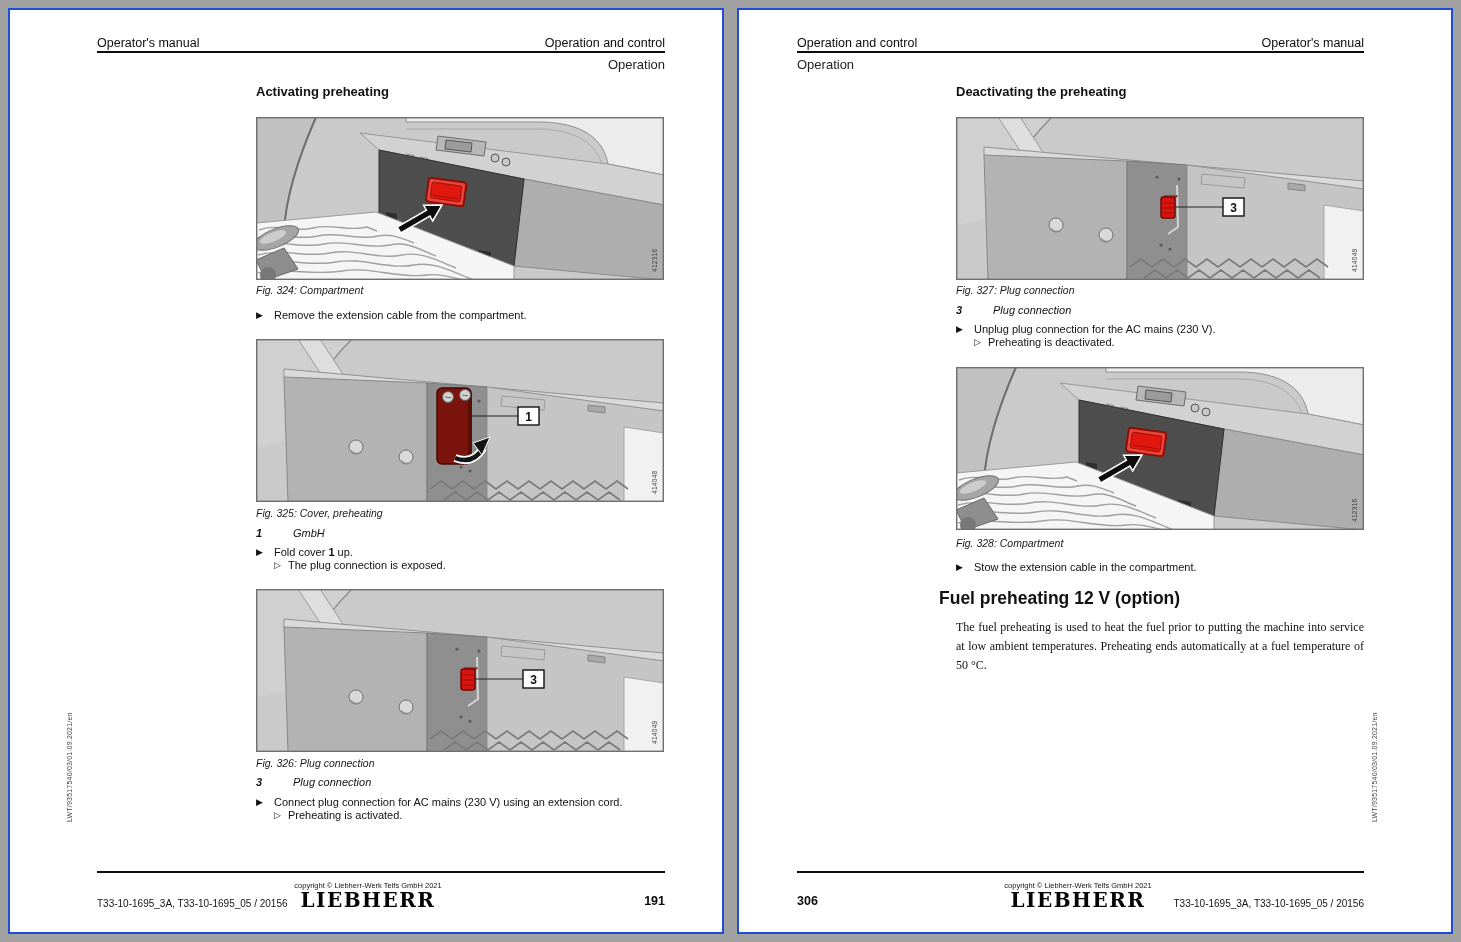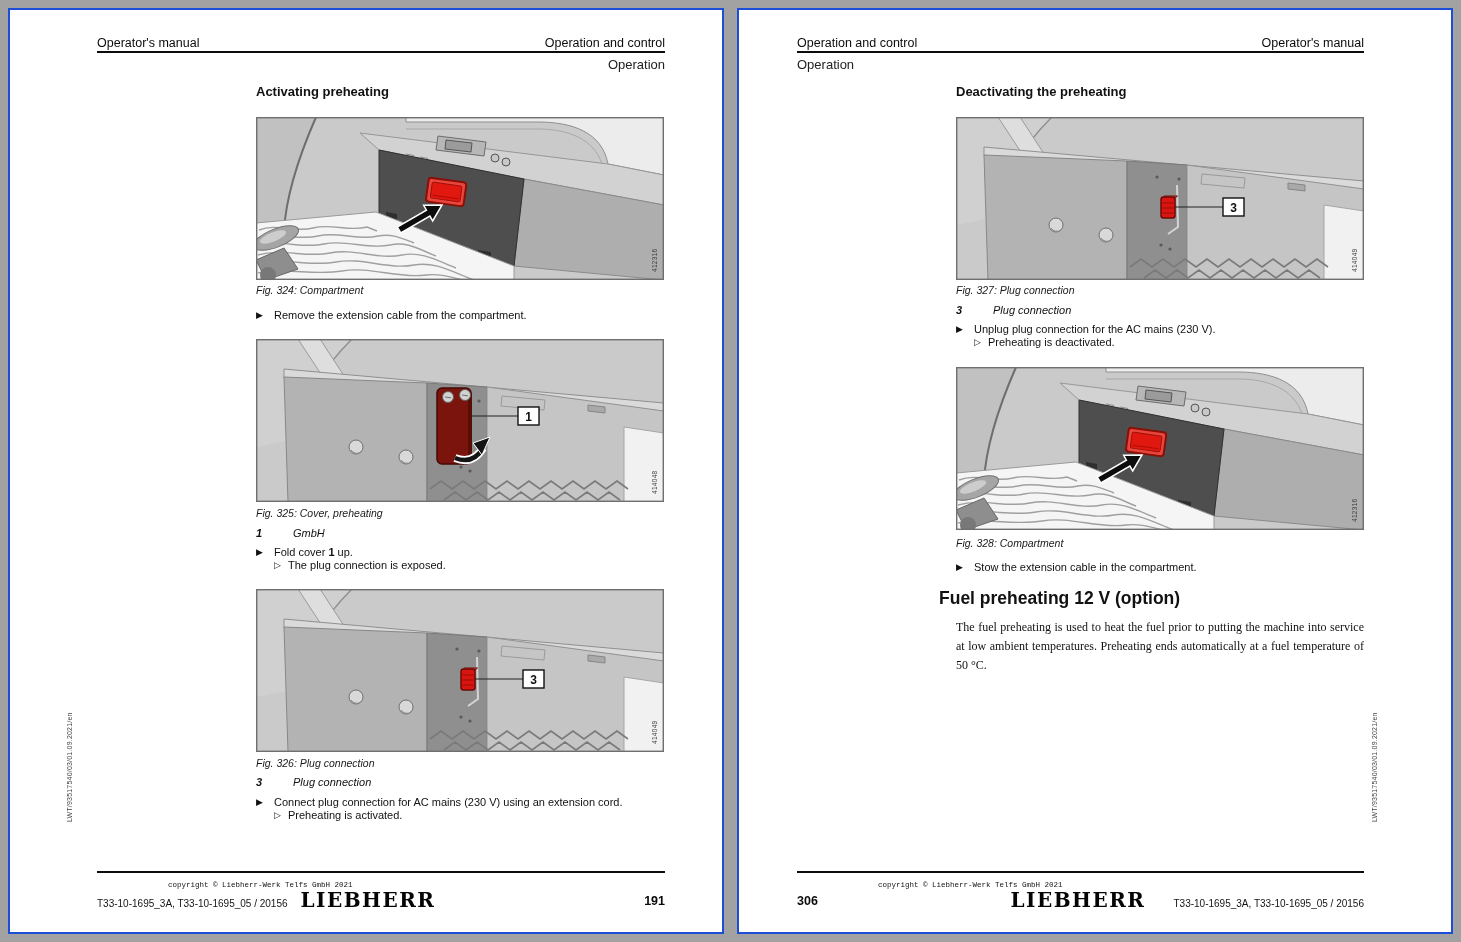--- a/index.html
+++ b/index.html
@@ -17,21 +17,21 @@
   .figure svg{display:block;}
   .caption{font-size:10.5px;font-style:italic;color:#1a1a1a;white-space:nowrap;}
   .legend{font-size:11px;white-space:nowrap;font-style:italic;}
   .legend .num{display:inline-block;width:37px;font-weight:bold;}
   .step{font-size:11px;display:flex;white-space:nowrap;}
   .step .bullet{width:18px;font-size:9px;padding-top:1px;flex:none;}
   .result{font-size:11px;display:flex;white-space:nowrap;}
   .result .bullet{width:14px;font-size:9px;padding-top:1px;flex:none;}
   .para{font-size:12px;line-height:19px;text-align:justify;font-family:Liberation Serif, serif;}
   .ftr-rule{height:1.6px;background:#0c0c0c;}
-  .copyright{font-size:7.5px;color:#141414;white-space:nowrap;font-family:Liberation Mono, monospace;}
+  .copyright{font-size:7.5px;text-align:center;color:#141414;white-space:nowrap;}
   .logo{font-family:"DejaVu Serif",serif;font-size:20px;font-weight:bold;letter-spacing:1.5px;text-align:center;transform:scaleY(1.06);white-space:nowrap;color:#050505;}
   .doccode{font-size:10px;color:#141414;white-space:nowrap;}
   .pageno{font-size:12.5px;font-weight:bold;color:#0a0a0a;}
   .edgecode{font-size:7px;color:#444;transform-origin:0 0;transform:rotate(-90deg);white-space:nowrap;letter-spacing:.2px;}
   .imgid{font-size:6.5px;fill:#3d3d3d;letter-spacing:.3px;}
   .callout-text{font-size:12px;font-weight:bold;fill:#0d0d0d;}
 </style>
 </head>
 <body>
 

